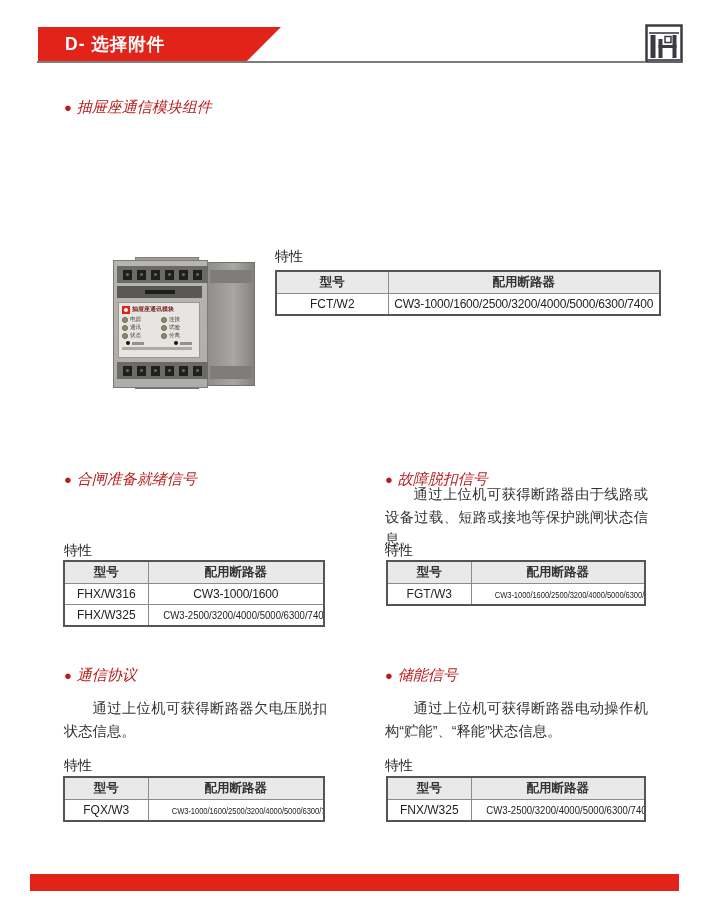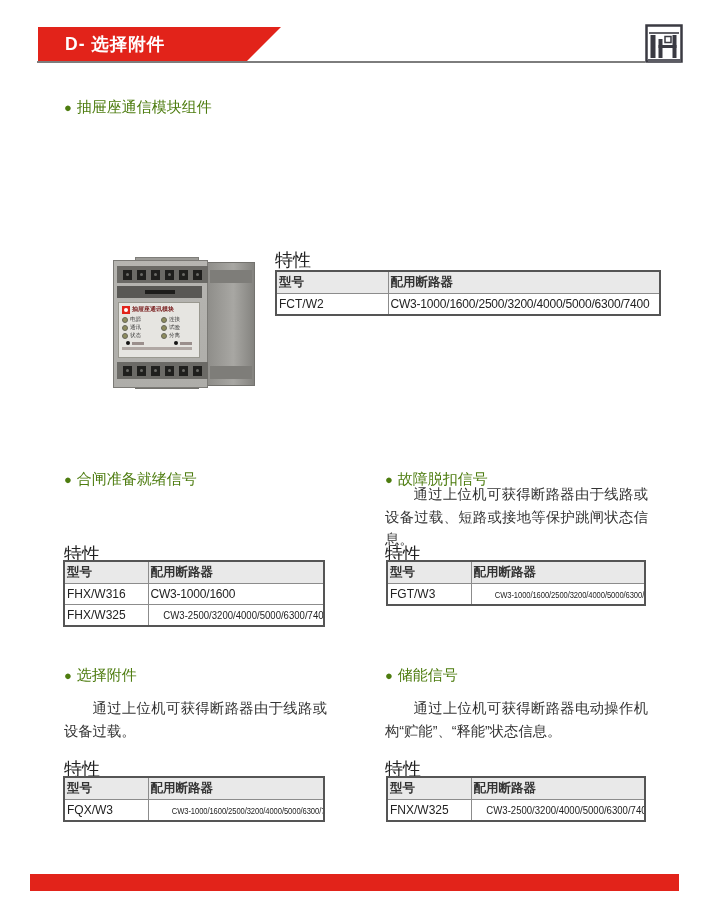--- a/index.html
+++ b/index.html
@@ -10,31 +10,31 @@
 
   
   .banner { left:38px; top:27px; width:243px; height:34px; background:var(--accent);
             clip-path:polygon(0 0,100% 0,calc(100% - 34px) 100%,0 100%); }
   .banner-text { padding-left:27px; line-height:34px; font-size:17.5px; font-weight:bold;
                  color:#fff; letter-spacing:1px; }
   .rule { left:37px; top:61px; width:639px; height:2px; background:var(--rule); }
   .logo-box { left:645px; top:24px; width:38px; height:41px; background:#fff; z-index:3; }
 
   
-  .sec-title { font-size:15px; color:#4d7c0f; white-space:nowrap; }
+  .sec-title { font-size:15px; color:#b91c1c; white-space:nowrap;font-style:italic; }
   .sec-title .dot { font-size:13px; margin-right:5px; }
   .intro-title { left:64px; top:98px; }
   .intro-para { left:64px; top:124px; width:584px; font-size:14.8px; line-height:22.4px;
                 text-align:justify; text-indent:2em; color:#333; }
-  .feat { font-size:18px; color:#222; }
+  .feat { font-size:14px; color:#222; }
   .feat-1 { left:275px; top:248px; }
 
   
   table.spec { border-collapse:collapse; table-layout:fixed; background:#fff; }
-  table.spec th, table.spec td { border:1px solid #8c8c8c; text-align:left;
+  table.spec th, table.spec td { border:1px solid #8c8c8c; text-align:center;
     padding:0 2px; overflow:hidden; }
   table.spec { border:2px solid #555; }
   table.spec th { background:#e9e9e9; font-size:12.5px; font-weight:bold; color:#333; height:21px; }
   table.spec td { font-size:12px; color:#222; height:20px; }
   .t-main { left:275px; top:270px; width:386px; }
   .t-main col.c1 { width:112px; }
   .t-sm col.c1 { width:84px; }
   .t-l { left:63px;  width:262px; }
   .t-r { left:386px; width:260px; }
   .t-mid { top:560px; } .t-bot { top:776px; }
@@ -272,23 +272,23 @@
       <th>配用断路器</th>
     </tr>
     <tr>
       <td>FGT/W3</td>
       <td><span class="vcram">CW3-1000/1600/2500/3200/4000/5000/6300/7400</span></td>
     </tr>
   </tbody>
     </table>
 
   <div class="abs sec-title col-l row-bot-title">
-    <span class="dot">●</span><span>选择附件</span>
-  </div>
-  <div class="abs sec-para col-l p-bot">通过上位机可获得断路器由于线路或设备过载。</div>
+    <span class="dot">●</span><span>通信协议</span>
+  </div>
+  <div class="abs sec-para col-l p-bot">通过上位机可获得断路器欠电压脱扣状态信息。</div>
   <div class="abs feat col-l f-bot">特性</div>
   <table class="abs spec t-sm t-l t-bot">
     <colgroup>
         <col class="c1">
         <col>
       </colgroup>
     <tbody>
         <tr>
       <th>型号</th>
       <th>配用断路器</th>

